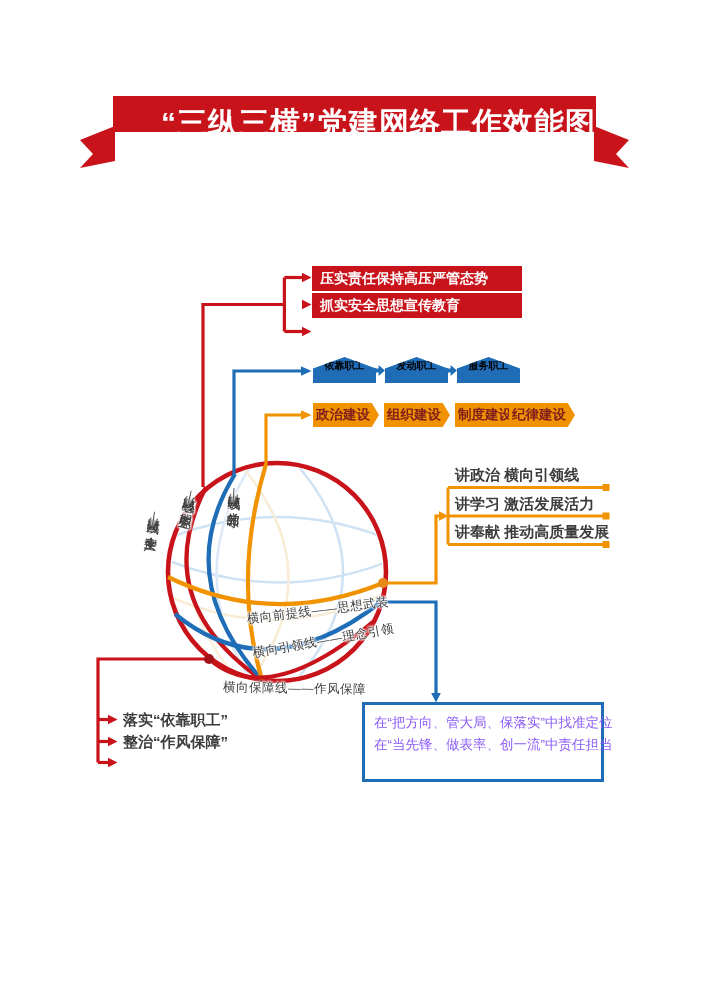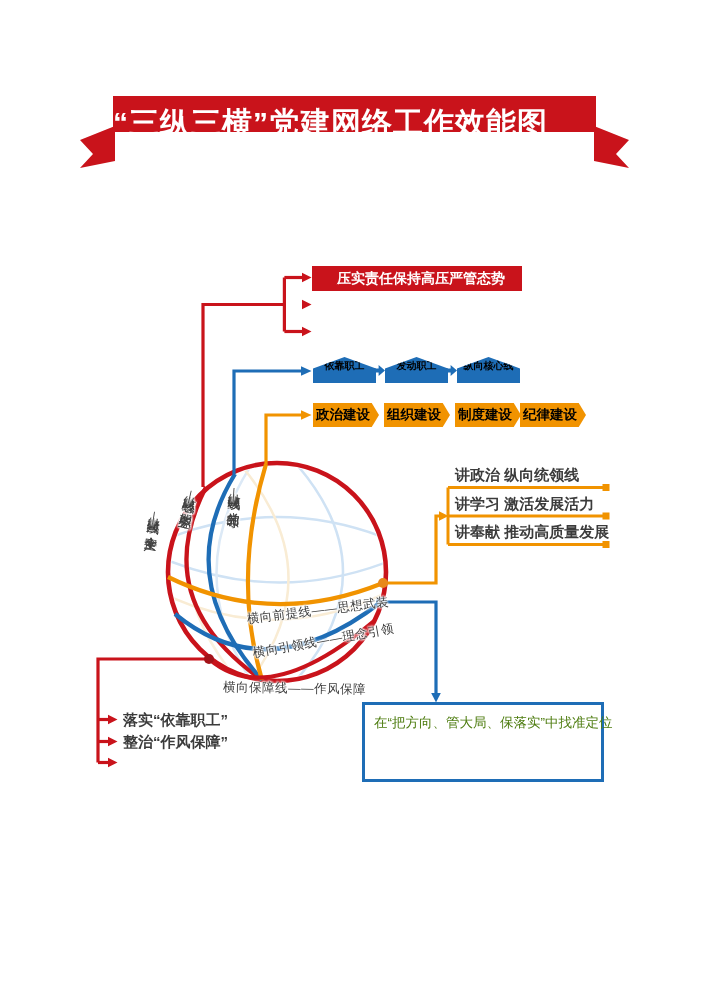--- a/index.html
+++ b/index.html
@@ -2,51 +2,51 @@
 <html><head>
 <meta charset="utf-8">
 <style>
   html,body{margin:0;padding:0;background:#ffffff;}
   #page{position:relative;width:707px;height:999px;background:#fff;overflow:hidden;
         font-family:"Liberation Sans","DejaVu Sans",sans-serif;}
   #diagram-svg{position:absolute;left:0;top:0;width:707px;height:999px;}
 
   
   .ribbon-band{position:absolute;left:113px;top:96px;width:483px;height:36px;
-    background:#c9131b;color:#fff;font-size:30px;font-weight:bold;text-align:left;
+    background:#c9131b;color:#fff;font-size:30px;font-weight:bold;text-align:right;
     line-height:53px;letter-spacing:1px;}
 
   
   .red-box{position:absolute;left:312px;width:210px;height:25px;background:#c9131b;
-    color:#fff;font-size:14px;font-weight:600;line-height:25px;padding-left:25px;
+    color:#fff;font-size:14px;font-weight:600;line-height:25px;padding-left:8px;
     box-sizing:border-box;white-space:nowrap;}
 
   
   .pentagon{position:absolute;top:357px;width:63px;height:26px;background:#1e6db6;
     clip-path:polygon(0 44%,50% 0,100% 44%,100% 100%,0 100%);
     color:#000000;font-size:10px;font-weight:600;display:flex;align-items:flex-end;
     justify-content:center;padding-bottom:10px;box-sizing:border-box;white-space:nowrap;}
   .mini-arrow{position:absolute;top:365px;width:11px;height:11px;background:#1e6db6;
     clip-path:polygon(0 32%,42% 32%,42% 0,100% 50%,42% 100%,42% 68%,0 68%);}
 
   
   .orange-arrow{position:absolute;top:403px;width:66px;height:24px;background:#f19300;
     clip-path:polygon(0 0,89% 0,100% 50%,89% 100%,0 100%);
-    color:#000000;font-size:13.5px;font-weight:600;display:flex;align-items:center;
+    color:#7f1d1d;font-size:13.5px;font-weight:600;display:flex;align-items:center;
     justify-content:center;padding-right:6px;box-sizing:border-box;white-space:nowrap;}
 
   
   .dark-item{position:absolute;color:#3b3b3b;font-size:15px;font-weight:600;
     line-height:18px;white-space:nowrap;}
 
   
   #bottom-box{position:absolute;left:362px;top:702px;width:242px;height:80px;
     border:3px solid #1e6db6;box-sizing:border-box;background:#fff;
     padding:7px 0 0 9px;}
-  #bottom-box .line{color:#4d7c0f;font-size:13.5px;font-weight:500;line-height:21.5px;
+  #bottom-box .line{color:#8b5cf6;font-size:13.5px;font-weight:500;line-height:21.5px;
     white-space:nowrap;}
 
   
   .globe-label{position:absolute;color:#3d3d3d;font-weight:500;white-space:nowrap;
     text-shadow:0 0 2px #fff,0 0 2px #fff,0 0 3px #fff,1px 1px 2px #fff,-1px -1px 2px #fff;}
   .globe-label.v{writing-mode:vertical-rl;font-size:13px;letter-spacing:1px;transform-origin:center top;}
   .globe-label.h{font-size:12.5px;letter-spacing:0.5px;transform-origin:left center;}
   #label-v1{left:147px;top:507px;transform:rotate(9deg);}
   #label-v2{left:184px;top:486px;transform:rotate(13deg);}
   #label-v3{left:226px;top:483px;transform:rotate(4deg);}
@@ -149,41 +149,43 @@
     </g>
 
     <circle cx="383" cy="583" r="5" fill="#e8891a"></circle>
     <circle cx="381" cy="602" r="5" fill="#1e6db6"></circle>
     <circle cx="209" cy="659" r="5" fill="#a31218"></circle>
   </svg>
 
   <div class="ribbon-band">“三纵三横”党建网络工作效能图</div>
 
   <div class="red-box" style="top:265.5px">压实责任保持高压严管态势</div>
+  <div class="red-box" style="top:292.5px">抓实安全思想宣传教育</div>
 
   <div class="pentagon" style="left:313px">依靠职工</div>
   <div class="mini-arrow" style="left:374px"></div>
   <div class="pentagon" style="left:385px">发动职工</div>
   <div class="mini-arrow" style="left:446px"></div>
-  <div class="pentagon" style="left:457px">纵向核心线</div>
+  <div class="pentagon" style="left:457px">服务职工</div>
 
   <div class="orange-arrow" style="left:313px">政治建设</div>
   <div class="orange-arrow" style="left:384px">组织建设</div>
   <div class="orange-arrow" style="left:455px">制度建设</div>
-  <div class="orange-arrow" style="left:520px">纪律建设</div>
+  <div class="orange-arrow" style="left:509px">纪律建设</div>
 
-  <div class="dark-item" style="left:455px;top:466px">讲政治 纵向统领线</div>
+  <div class="dark-item" style="left:455px;top:466px">讲政治 横向引领线</div>
   <div class="dark-item" style="left:455px;top:494.5px">讲学习 激活发展活力</div>
   <div class="dark-item" style="left:455px;top:523px">讲奉献 推动高质量发展</div>
 
   <div class="dark-item" style="left:123px;top:711px">落实“依靠职工”</div>
   <div class="dark-item" style="left:123px;top:733px">整治“作风保障”</div>
 
   <div id="bottom-box">
     <div class="line">在“把方向、管大局、保落实”中找准定位</div>
+    <div class="line">在“当先锋、做表率、创一流”中责任担当</div>
   </div>
 
   <div id="label-v1" class="globe-label v">纵向聚焦线—安全生产</div>
   <div id="label-v2" class="globe-label v">纵向核心线—服务职工</div>
   <div id="label-v3" class="globe-label v">纵向统领线—党的领导</div>
   <div id="label-h1" class="globe-label h">横向前提线——思想武装</div>
   <div id="label-h2" class="globe-label h">横向引领线——理念引领</div>
   <div id="label-h3" class="globe-label h">横向保障线——作风保障</div>
 
 </div>

